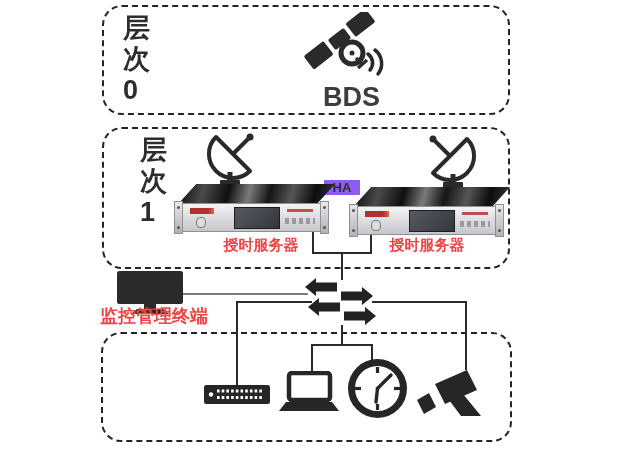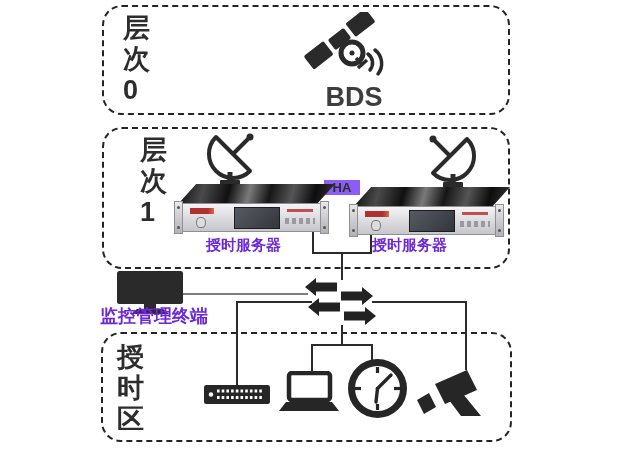--- a/index.html
+++ b/index.html
@@ -3,21 +3,21 @@
 <meta charset="utf-8">
 <style>
   html,body{margin:0;padding:0;background:#fff;}
   #canvas{
     position:relative;width:633px;height:454px;background:#ffffff;overflow:hidden;
     font-family:"Liberation Sans","DejaVu Sans",sans-serif;color:#2a2a2a;
   }
   .dashed-box{position:absolute;border:2px dashed #242424;border-radius:20px;background:transparent;}
   .vlabel{position:absolute;font-weight:700;color:#2d2d2d;width:1.18em;word-break:break-all;line-break:anywhere;line-height:1.14;font-size:27px;}
   .hline,.vline{position:absolute;background:#2b2b2b;}
-  .caption{position:absolute;font-weight:700;color:#6d28d9;}
+  .caption{position:absolute;font-weight:700;color:#ef4444;text-align:center;}
   .ha-label{position:absolute;background:#8b5cf6;font-size:13px;font-weight:600;color:#2d2d2d;text-align:center;padding:0 2px;}
   .bds-label{position:absolute;font-size:27px;font-weight:700;color:#3d3d3d;text-align:center;}
   svg{position:absolute;display:block;}
   
   .server{position:absolute;width:160px;height:50px;}
   .srv-top{position:absolute;left:2px;top:0;width:156px;height:19px;
     background:linear-gradient(105deg,#0a0a0a,#4a4a4a 16%,#101010 32%,#7a7a7a 45%,#161616 58%,#555 72%,#0d0d0d 86%,#383838);
     clip-path:polygon(11% 0,100% 0,89% 100%,0 100%);}
   .srv-body{position:absolute;left:0;top:19px;width:147px;height:27px;
     background:linear-gradient(#f4f4f6,#c6c6cb);border:1px solid #8f8f96;border-radius:2px;}
@@ -37,21 +37,20 @@
 <body>
 
 <div id="canvas">
 
   <div class="dashed-box" style="left:102px;top:5px;width:404px;height:106px;"></div>
   <div class="dashed-box" style="left:102px;top:127px;width:404px;height:138px;"></div>
   <div class="dashed-box" style="left:101px;top:332px;width:407px;height:106px;"></div>
 
   <div class="vlabel" style="left:123px;top:13px;">层次0</div>
   <div class="vlabel" style="left:140px;top:135px;">层次1</div>
-  <div class="vlabel" style="left:117px;top:342px;">授时区</div>
 
   <div class="hline" style="left:298px;top:188px;width:94px;"></div>
   <div class="ha-label" style="left:324px;top:180px;width:32px;">HA</div>
 
   <div class="vline" style="left:312px;top:230px;width:2px;height:24px;"></div>
   <div class="vline" style="left:370px;top:233px;width:2px;height:21px;"></div>
   <div class="hline" style="left:312px;top:252px;width:60px;height:2px;"></div>
   <div class="vline" style="left:341px;top:252px;width:2px;height:28px;"></div>
 
   <div class="hline" style="left:183px;top:293px;width:125px;height:2px;background:#7d7d7d;"></div>
@@ -71,21 +70,21 @@
       <rect x="29" y="20" width="20" height="13" rx="2"></rect>
       <rect x="53" y="18" width="25" height="17" rx="2"></rect>
     </g>
     <circle cx="52" cy="41" r="11" fill="#fff" stroke="#2a2a2a" stroke-width="5"></circle>
     <circle cx="52" cy="41" r="2.5" fill="#2a2a2a"></circle>
     <line x1="56" y1="46" x2="63" y2="53" stroke="#2a2a2a" stroke-width="3.5"></line>
     <line x1="58" y1="56" x2="67" y2="48" stroke="#2a2a2a" stroke-width="3.5"></line>
     <path d="M68 42 a11 11 0 0 1 2 16" fill="none" stroke="#2a2a2a" stroke-width="3.5" stroke-linecap="round"></path>
     <path d="M75 38 a17 17 0 0 1 3 24" fill="none" stroke="#2a2a2a" stroke-width="3.5" stroke-linecap="round"></path>
   </svg>
-  <div class="bds-label" style="left:306px;top:82px;width:96px;">BDS</div>
+  <div class="bds-label" style="left:284px;top:82px;width:96px;text-align:right;">BDS</div>
 
   <svg style="left:203px;top:128px;" width="62" height="60" viewBox="0 0 62 60">
     <path d="M13 9 A24 24 0 0 0 47 43 Z" fill="#fff" stroke="#2a2a2a" stroke-width="4" stroke-linejoin="round"></path>
     <line x1="29" y1="27" x2="45" y2="11" stroke="#2a2a2a" stroke-width="4"></line>
     <circle cx="47" cy="9" r="3.5" fill="#2a2a2a"></circle>
     <line x1="27" y1="44" x2="27" y2="54" stroke="#2a2a2a" stroke-width="5"></line>
     <rect x="17" y="52" width="20" height="6" rx="1" fill="#2a2a2a"></rect>
   </svg>
   <svg style="left:418px;top:130px;transform:scaleX(-1);" width="62" height="60" viewBox="0 0 62 60">
     <path d="M13 9 A24 24 0 0 0 47 43 Z" fill="#fff" stroke="#2a2a2a" stroke-width="4" stroke-linejoin="round"></path>

